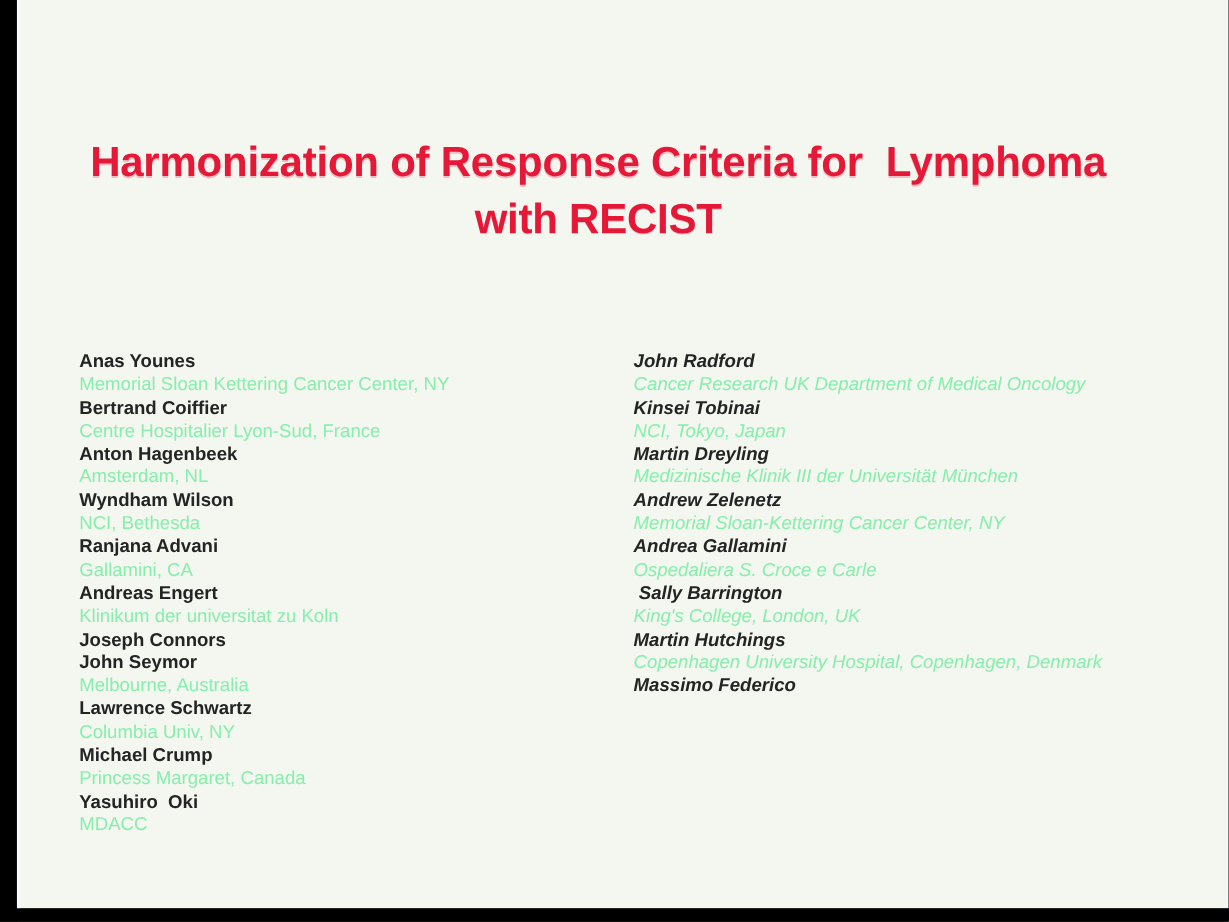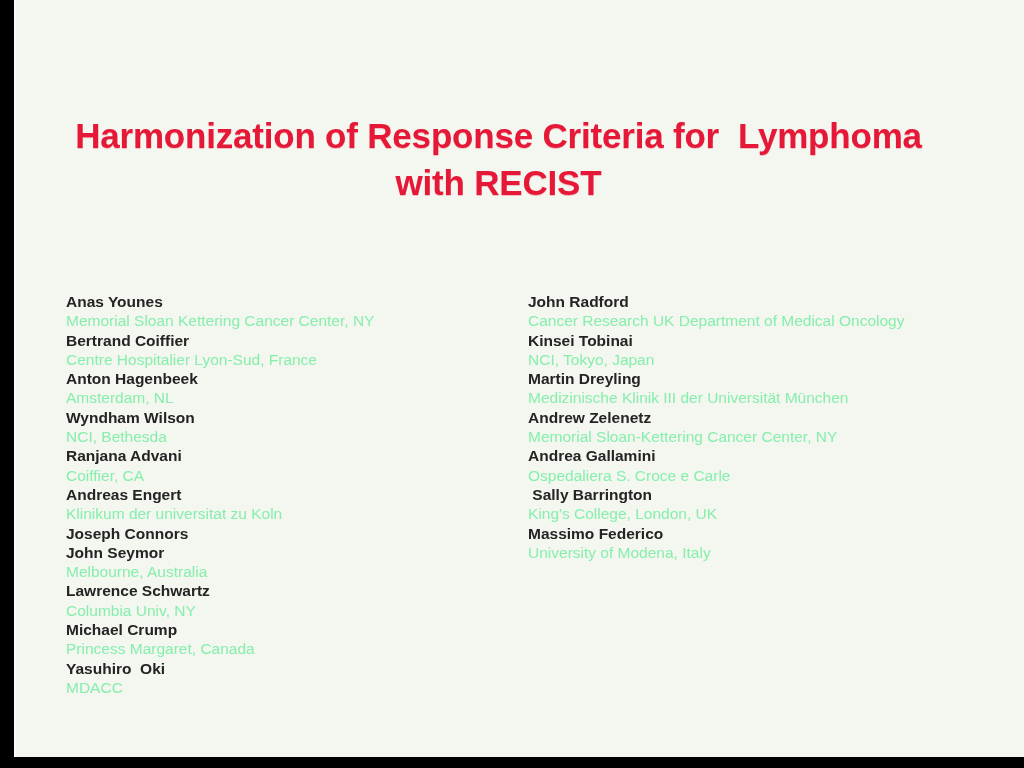--- a/index.html
+++ b/index.html
@@ -83,21 +83,21 @@
     width: 812px;
     height: 440px;
   }
 
   .author-col {
     position: absolute;
     top: 0;
   }
 
   #col-left  { left: 66px;  width: 430px; }
-  #col-right { left: 528px; width: 420px; }
+  #col-right { left: 528px; width: 420px; font-style: italic; }
 
   .person { margin: 0; }
 
   .person-name {
     font-family: "Liberation Sans", sans-serif;
     font-weight: 700;
     font-size: 15.5px;
     line-height: 19.3px;
     color: #242424;
     white-space: pre;
@@ -137,21 +137,21 @@
         <div class="person">
           <div class="person-name">Anton Hagenbeek</div>
           <div class="person-affil">Amsterdam, NL</div>
         </div>
         <div class="person">
           <div class="person-name">Wyndham Wilson</div>
           <div class="person-affil">NCI, Bethesda</div>
         </div>
         <div class="person">
           <div class="person-name">Ranjana Advani</div>
-          <div class="person-affil">Coiffier, CA</div>
+          <div class="person-affil">Gallamini, CA</div>
         </div>
         <div class="person">
           <div class="person-name">Andreas Engert</div>
           <div class="person-affil">Klinikum der universitat zu Koln</div>
         </div>
         <div class="person">
           <div class="person-name">Joseph Connors</div>
         </div>
         <div class="person">
           <div class="person-name">John Seymor</div>
@@ -189,22 +189,25 @@
         </div>
         <div class="person">
           <div class="person-name">Andrea Gallamini</div>
           <div class="person-affil">Ospedaliera S. Croce e Carle</div>
         </div>
         <div class="person">
           <div class="person-name"> Sally Barrington</div>
           <div class="person-affil">King's College, London, UK</div>
         </div>
         <div class="person">
+          <div class="person-name">Martin Hutchings</div>
+          <div class="person-affil">Copenhagen University Hospital, Copenhagen, Denmark</div>
+        </div>
+        <div class="person">
           <div class="person-name">Massimo Federico</div>
-          <div class="person-affil">University of Modena, Italy</div>
         </div>
       </div>
   </div>
 
   <div id="left-bar"></div>
   <div id="bottom-bar"></div>
 
 </div>
 
 </body></html>

